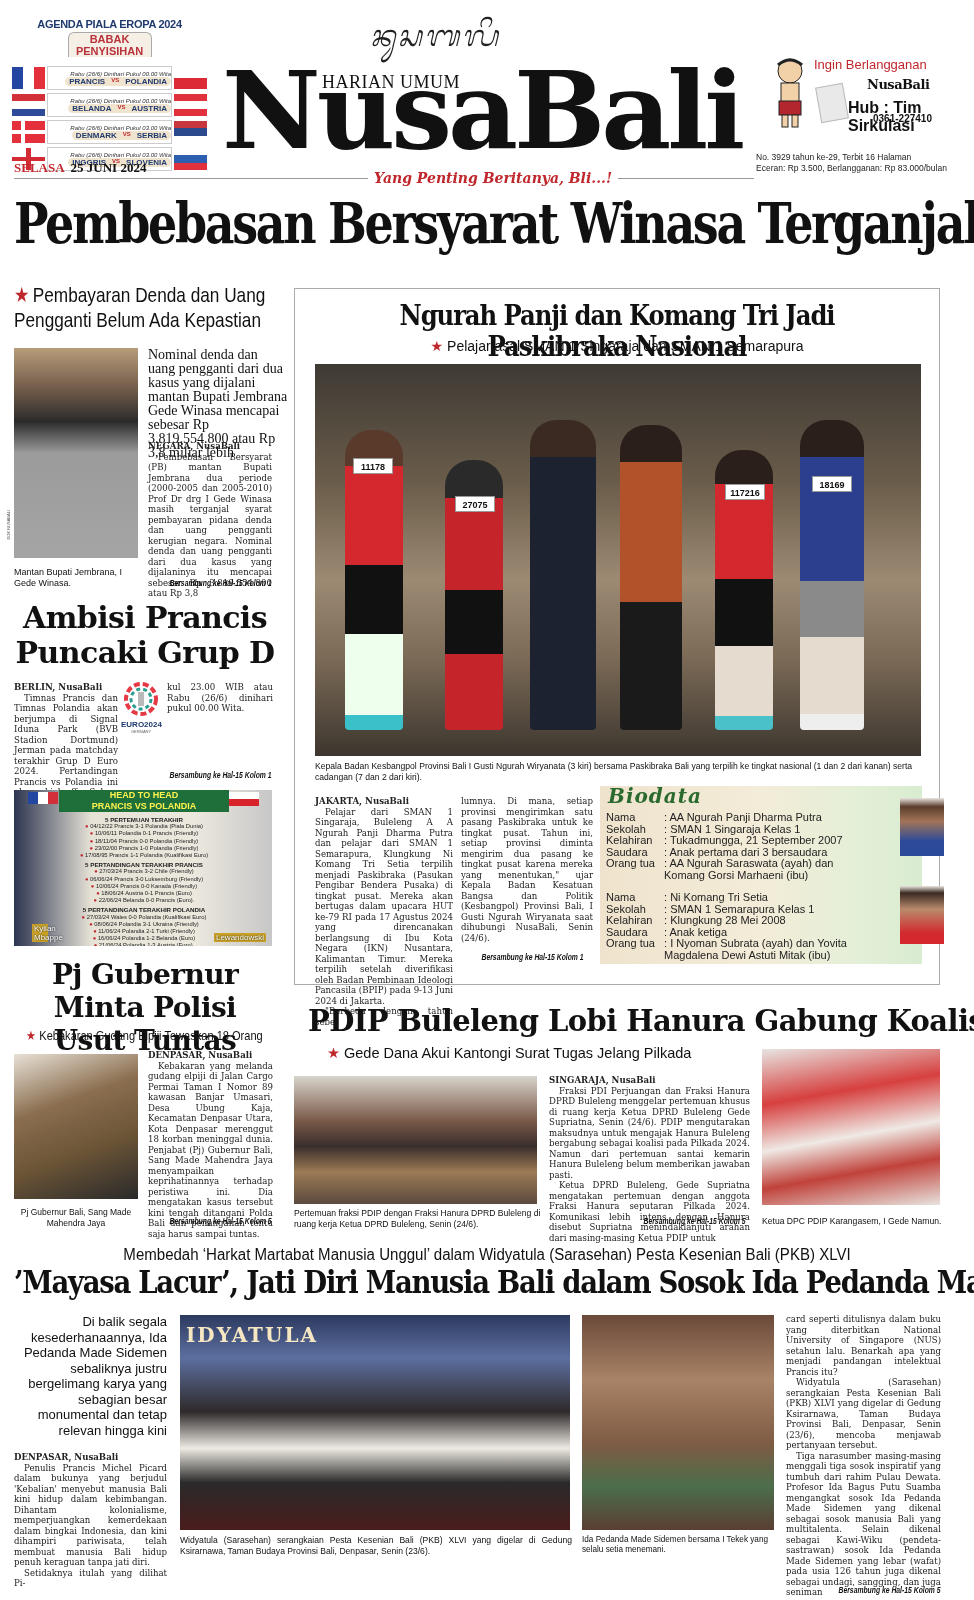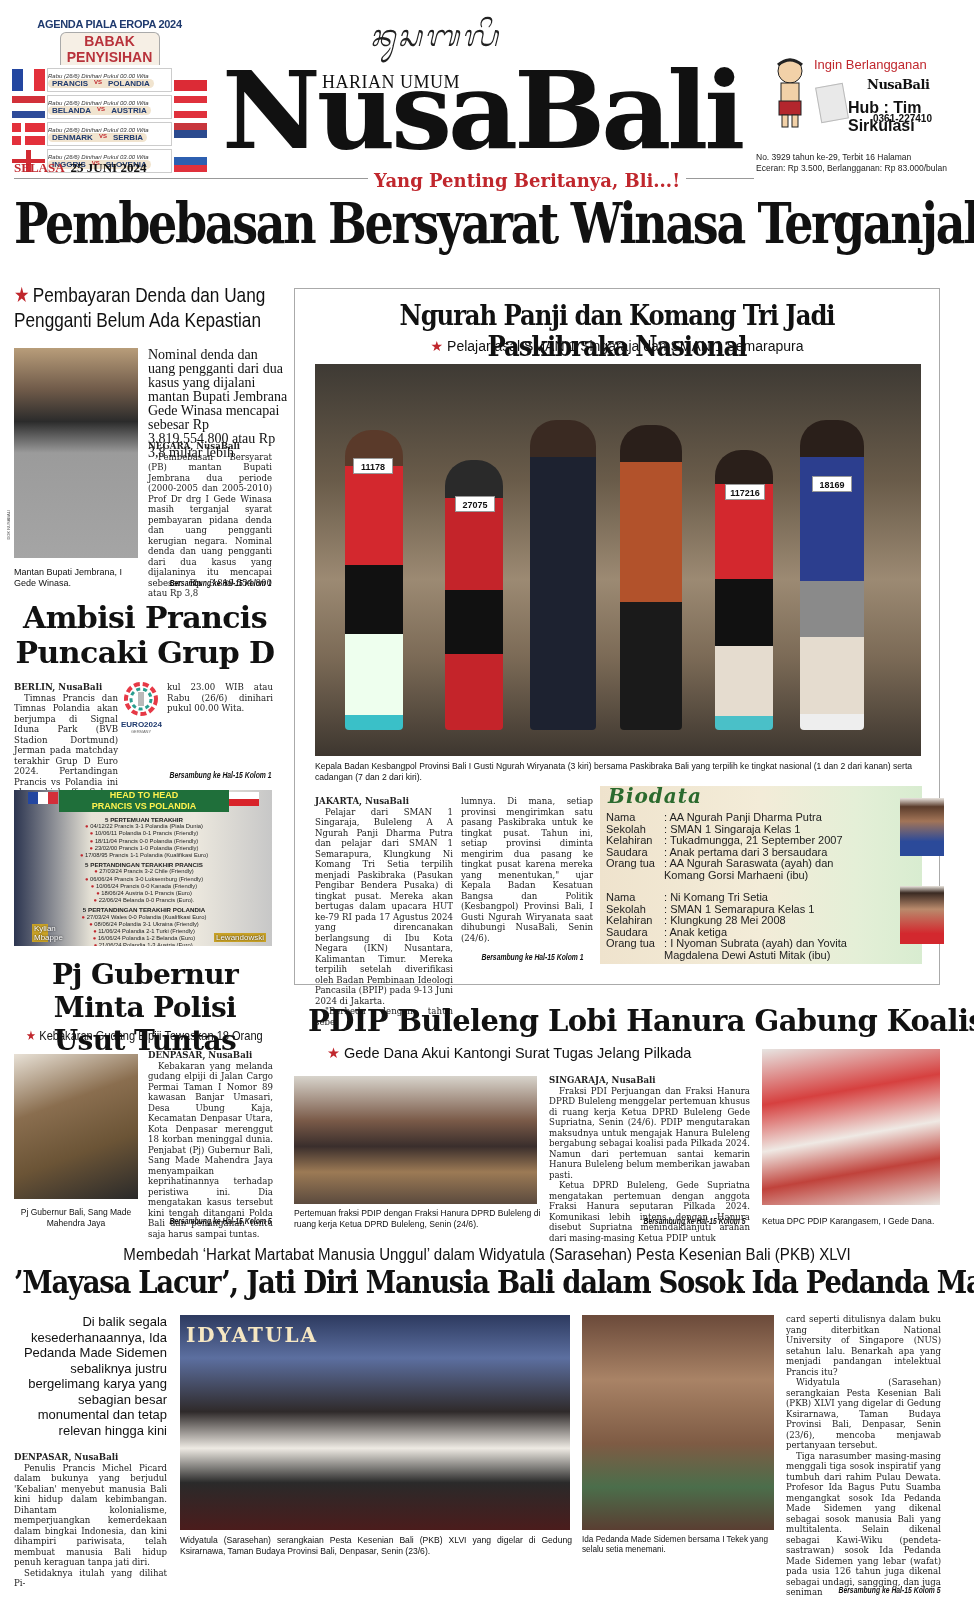--- a/index.html
+++ b/index.html
@@ -2,35 +2,35 @@
 <html><head>
 <meta charset="utf-8">
 <style>
 *{box-sizing:border-box;margin:0;padding:0}
 body{width:974px;height:1600px;background:#fff;font-family:"Liberation Serif",serif;color:#111;position:relative;overflow:hidden}
 .abs{position:absolute}
 .star{color:#c0272d;margin-right:4px}
 
 #agenda{left:12px;top:18px;width:195px}
 #agenda .atitle{font-family:"Liberation Sans",sans-serif;font-weight:bold;font-size:11px;color:#1f3a6e;text-align:center;letter-spacing:-0.3px}
-#agenda .asub{font-family:"Liberation Sans",sans-serif;font-weight:bold;font-size:14px;color:#b8323b;text-align:center;margin:2px auto 2px;width:100px;border:1px solid #aaa;border-bottom:none;border-radius:6px 6px 0 0;background:#f6efe5}
+#agenda .asub{font-family:"Liberation Sans",sans-serif;font-weight:bold;font-size:11px;color:#b8323b;text-align:center;margin:2px auto 8px;width:84px;border:1px solid #aaa;border-bottom:none;border-radius:6px 6px 0 0;background:#f6efe5}
 .match{display:flex;align-items:center;height:26px;margin-bottom:1px}
 .flag{width:33px;height:22px;flex:none;position:relative;overflow:hidden}
-.mbox{flex:1;height:24px;border:1px solid #ccc;margin:0 2px;display:flex;flex-direction:column;justify-content:center;align-items:flex-start}
+.mbox{flex:1;height:24px;border:1px solid #ccc;margin:0 2px;display:flex;flex-direction:column;justify-content:center;align-items:flex-end}
 .mtime{font-family:"Liberation Sans",sans-serif;font-style:italic;font-size:6px;color:#333}
 .mteams{font-family:"Liberation Sans",sans-serif;font-weight:bold;font-size:8px;color:#1f3a6e;background:#f1e4cf;border-radius:6px;padding:0 4px;display:flex;gap:6px}
 .mteams .vs{color:#c0272d;font-size:6px}
 #date{left:14px;top:160px;font-weight:bold;font-size:13px}
 #date .day{color:#c0272d;margin-right:6px}
 #rule1{left:14px;top:178px;width:740px;height:1px;background:#999}
 
 #balinese{left:370px;top:14px;font-size:30px;font-style:italic;color:#222;font-family:"DejaVu Serif",serif;letter-spacing:2px}
 #harian{left:322px;top:72px;font-size:18px;font-family:"Liberation Serif",serif;letter-spacing:0.5px}
 #logo{left:222px;top:58px;font-family:"DejaVu Serif",serif;font-weight:900;font-size:106px;letter-spacing:-4px;line-height:1;transform:scaleX(1.02);transform-origin:left}
-#slogan{left:368px;top:170px;font-family:"DejaVu Serif",serif;font-weight:bold;font-size:18px;color:#c0272d;background:#fff;padding:0 6px}
+#slogan{left:368px;top:170px;font-family:"DejaVu Serif",serif;font-style:italic;font-weight:bold;font-size:14px;color:#c0272d;background:#fff;padding:0 6px}
 
 #sub{left:770px;top:55px;width:200px;height:80px}
 #sub .mascot{position:absolute;left:0;top:0;width:40px;height:75px}
 #sub .paper{position:absolute;left:48px;top:30px;width:28px;height:36px;background:#e9e9e9;border:1px solid #bbb;transform:rotate(-10deg)}
 #sub .t1{position:absolute;left:44px;top:2px;color:#c0272d;font-family:"Liberation Sans",sans-serif;font-size:13px}
 #sub .t2{position:absolute;left:97px;top:22px;font-weight:bold;font-size:13px;font-family:"DejaVu Serif",serif;letter-spacing:-0.5px}
 #sub .t3{position:absolute;left:78px;top:44px;font-family:"Liberation Sans",sans-serif;font-weight:bold;font-size:16px}
 #sub .t4{position:absolute;left:103px;top:58px;font-family:"Liberation Sans",sans-serif;font-weight:bold;font-size:10px}
 #issue{left:756px;top:152px;font-family:"Liberation Sans",sans-serif;font-size:8.5px;line-height:11px;color:#222}
 
@@ -347,21 +347,21 @@
 <div id="pdip-deck" class="abs"><span class="star">★</span><span>Gede Dana Akui Kantongi Surat Tugas Jelang Pilkada</span></div>
 <div id="pdip-photo" class="abs"></div>
 <div id="pdip-cap" class="abs">Pertemuan fraksi PDIP dengan Fraksi Hanura DPRD Buleleng di ruang kerja Ketua DPRD Buleleng, Senin (24/6).</div>
 <div id="pdip-body" class="abs body">
   <div class="dl">SINGARAJA, NusaBali</div>
   <p>Fraksi PDI Perjuangan dan Fraksi Hanura DPRD Buleleng menggelar pertemuan khusus di ruang kerja Ketua DPRD Buleleng Gede Supriatna, Senin (24/6). PDIP mengutarakan maksudnya untuk mengajak Hanura Buleleng bergabung sebagai koalisi pada Pilkada 2024. Namun dari pertemuan santai kemarin Hanura Buleleng belum memberikan jawaban pasti.</p>
   <p>Ketua DPRD Buleleng, Gede Supriatna mengatakan pertemuan dengan anggota Fraksi Hanura seputaran Pilkada 2024. Komunikasi lebih intens dengan Hanura disebut Supriatna menindaklanjuti arahan dari masing-masing Ketua PDIP untuk</p>
 </div>
 <div id="pdip-cont" class="abs cont">Bersambung ke Hal-15 Kolom 5</div>
 <div id="dana-photo" class="abs"></div>
-<div id="dana-cap" class="abs">Ketua DPC PDIP Karangasem, I Gede Dana.</div>
+<div id="dana-cap" class="abs">Ketua DPC PDIP Karangasem, I Gede Namun.</div>
 
 <div id="f-kicker" class="abs">Membedah ‘Harkat Martabat Manusia Unggul’ dalam Widyatula (Sarasehan) Pesta Kesenian Bali (PKB) XLVI</div>
 <div id="f-head" class="abs">’Mayasa Lacur’, Jati Diri Manusia Bali dalam Sosok Ida Pedanda Made Sidemen</div>
 <div id="f-pull" class="abs">Di balik segala kesederhanaannya, Ida Pedanda Made Sidemen sebaliknya justru bergelimang karya yang sebagian besar monumental dan tetap relevan hingga kini</div>
 <div id="f-body1" class="abs body">
   <div class="dl">DENPASAR, NusaBali</div>
   <p>Penulis Prancis Michel Picard dalam bukunya yang berjudul 'Kebalian' menyebut manusia Bali kini hidup dalam kebimbangan. Dihantam kolonialisme, memperjuangkan kemerdekaan dalam bingkai Indonesia, dan kini dihampiri pariwisata, telah membuat manusia Bali hidup penuh keraguan tanpa jati diri.</p>
   <p>Setidaknya itulah yang dilihat Pi-</p>
 </div>
 <div id="f-photo1" class="abs">

